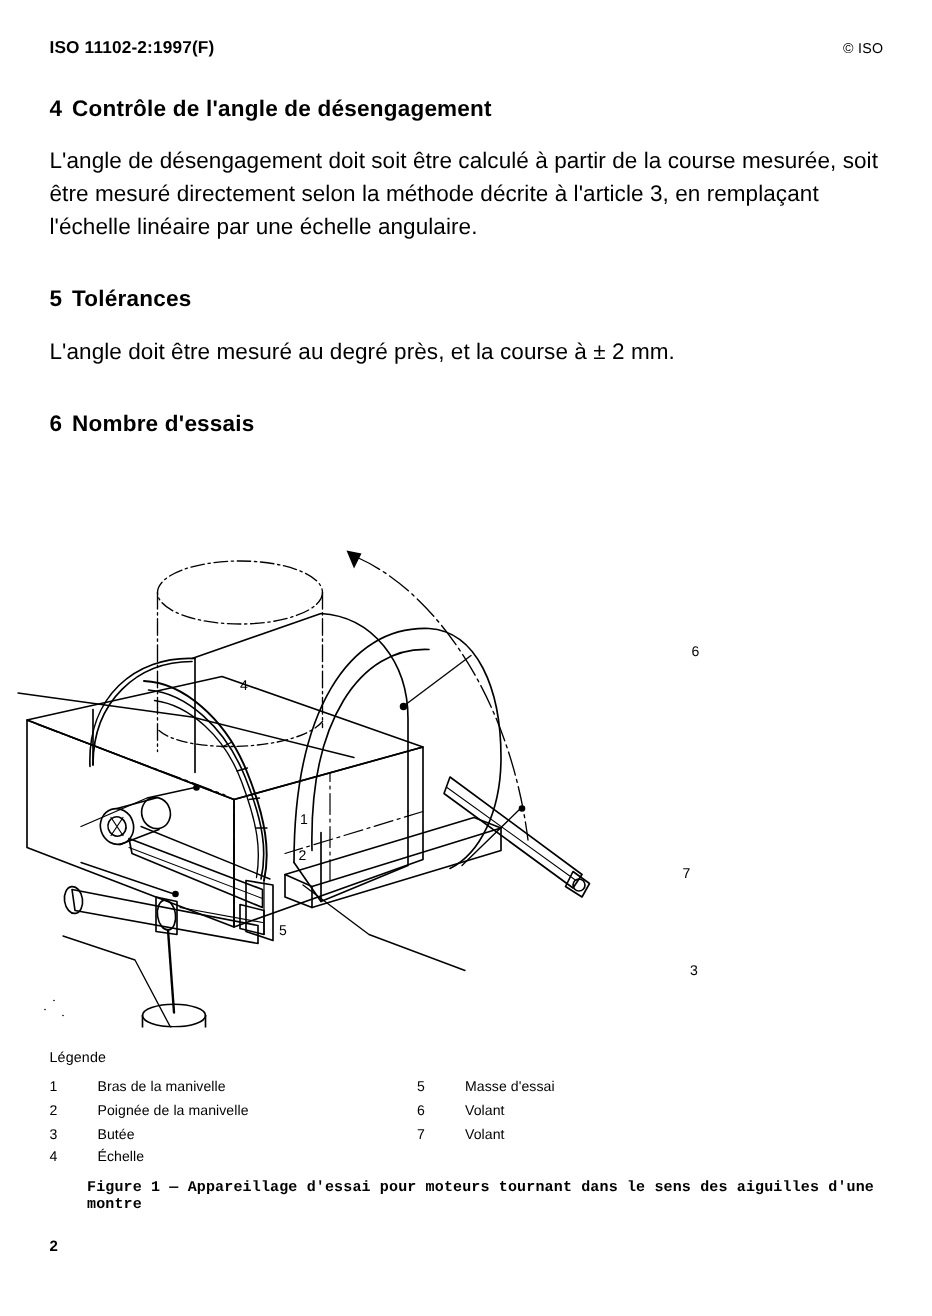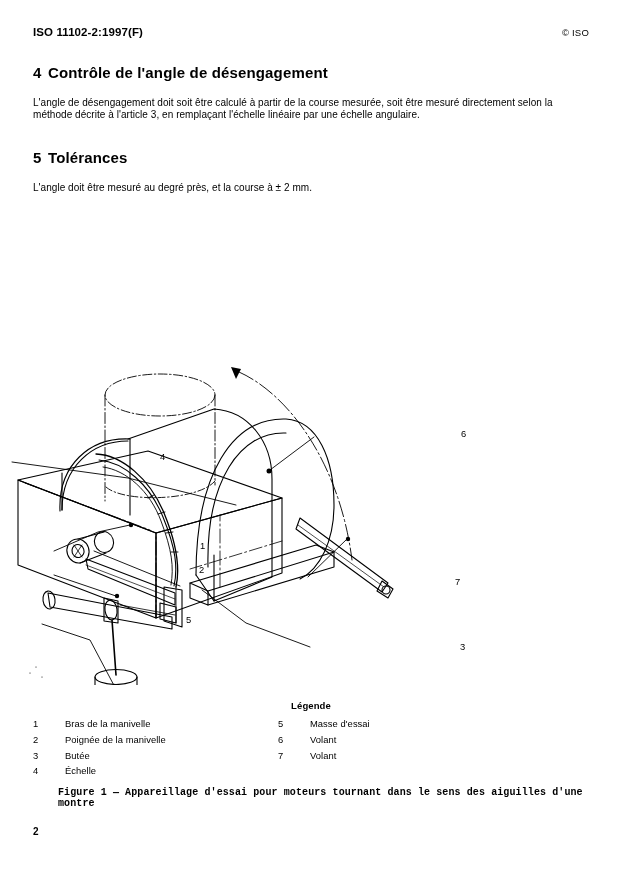--- a/index.html
+++ b/index.html
@@ -54,22 +54,22 @@
   .clause-heading {
     font-size: 15px;
     font-weight: bold;
     letter-spacing: 0.15px;
   }
   .clause-heading .num {
     display: inline-block;
     width: 15px;
   }
   .clause-body {
-    font-size: 10px;
-    line-height: 12px;
+    font-size: 15px;
+    line-height: 22px;
     letter-spacing: 0.05px;
     text-align: left;
   }
 
   .sp-h-to-p  { height: 16px; }
   .sp-p-to-h  { height: 28px; }
 
   
   .figure-area {
     position: absolute;
@@ -82,24 +82,23 @@
 
   
   .legend {
     position: absolute;
     left: 33px;
     top: 700px;
     width: 556px;
   }
   .legend-title {
     font-size: 9.5px;
-    font-weight: bold;
+    font-weight: normal;
     margin-bottom: 5px;
     letter-spacing: 0.1px;
-    text-align: center;
   }
   .legend-cols {
     position: relative;
     height: 62px;
   }
   .legend-col {
     position: absolute;
     top: 0;
   }
   .legend-col.left  { left: 0px; }
@@ -163,20 +162,23 @@
       <div class="clause-heading">
         <span class="num">5</span><span>Tolérances</span>
       </div>
       <div class="sp-h-to-p"></div>
       <div class="clause-body">L'angle doit être mesuré au degré près, et la course à ± 2 mm.</div>
     </div>
 
     <div class="sp-p-to-h"></div>
 
     <div class="clause">
+      <div class="clause-heading">
+        <span class="num">6</span><span>Nombre d'essais</span>
+      </div>
       <div class="sp-h-to-p"></div>
     </div>
 
     <div class="sp-p-to-h"></div>
 
 
   </div>
 
   <div class="figure-area">
     <svg width="621" height="330" viewBox="0 0 621 330" xmlns="http://www.w3.org/2000/svg">

